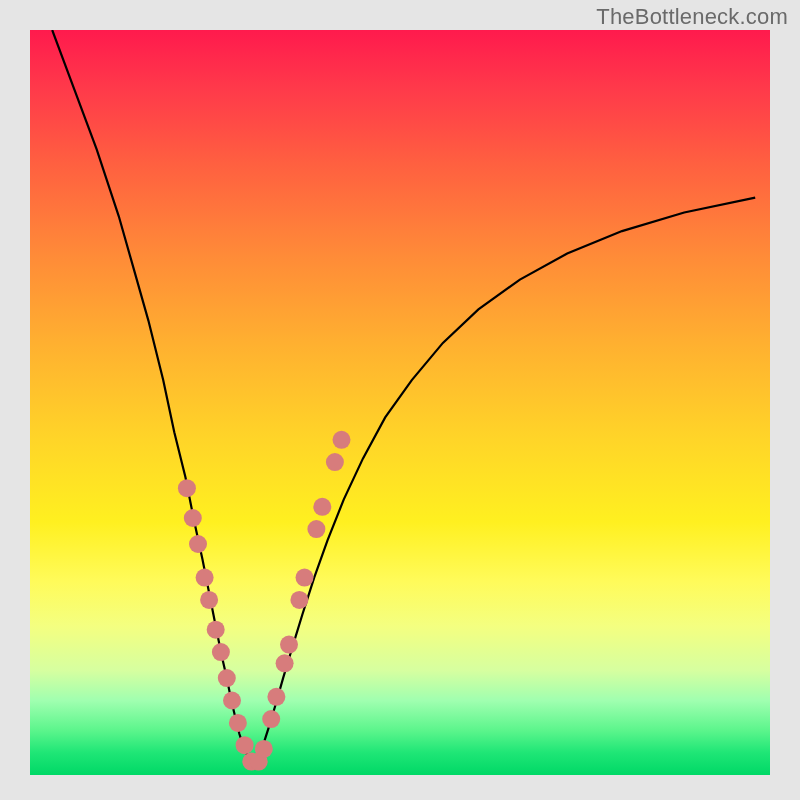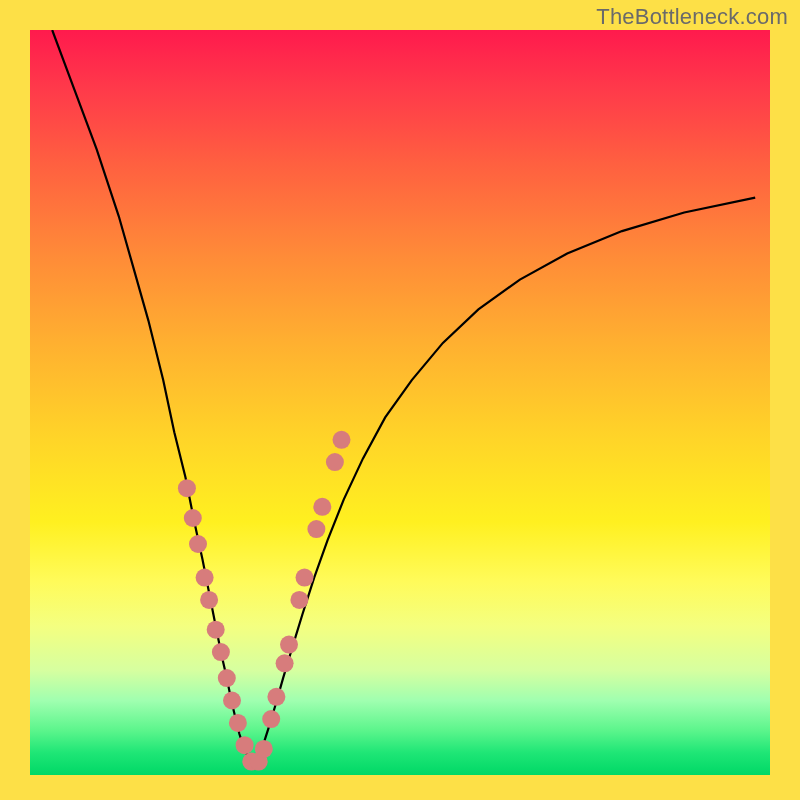--- a/index.html
+++ b/index.html
@@ -8,21 +8,21 @@
     width: 800px;
     height: 800px;
     overflow: hidden;
     background: #000;
     font-family: Arial, Helvetica, sans-serif;
   }
   .frame {
     position: absolute;
     left: 0; top: 0;
     width: 800px; height: 800px;
-    background: #fde047;
+    background: #e5e5e5;
   }
   .plot {
     position: absolute;
     left: 30px;
     top: 30px;
     width: 740px;
     height: 745px;
     
     background: linear-gradient(to bottom,
       #ff1a4d 0%,

